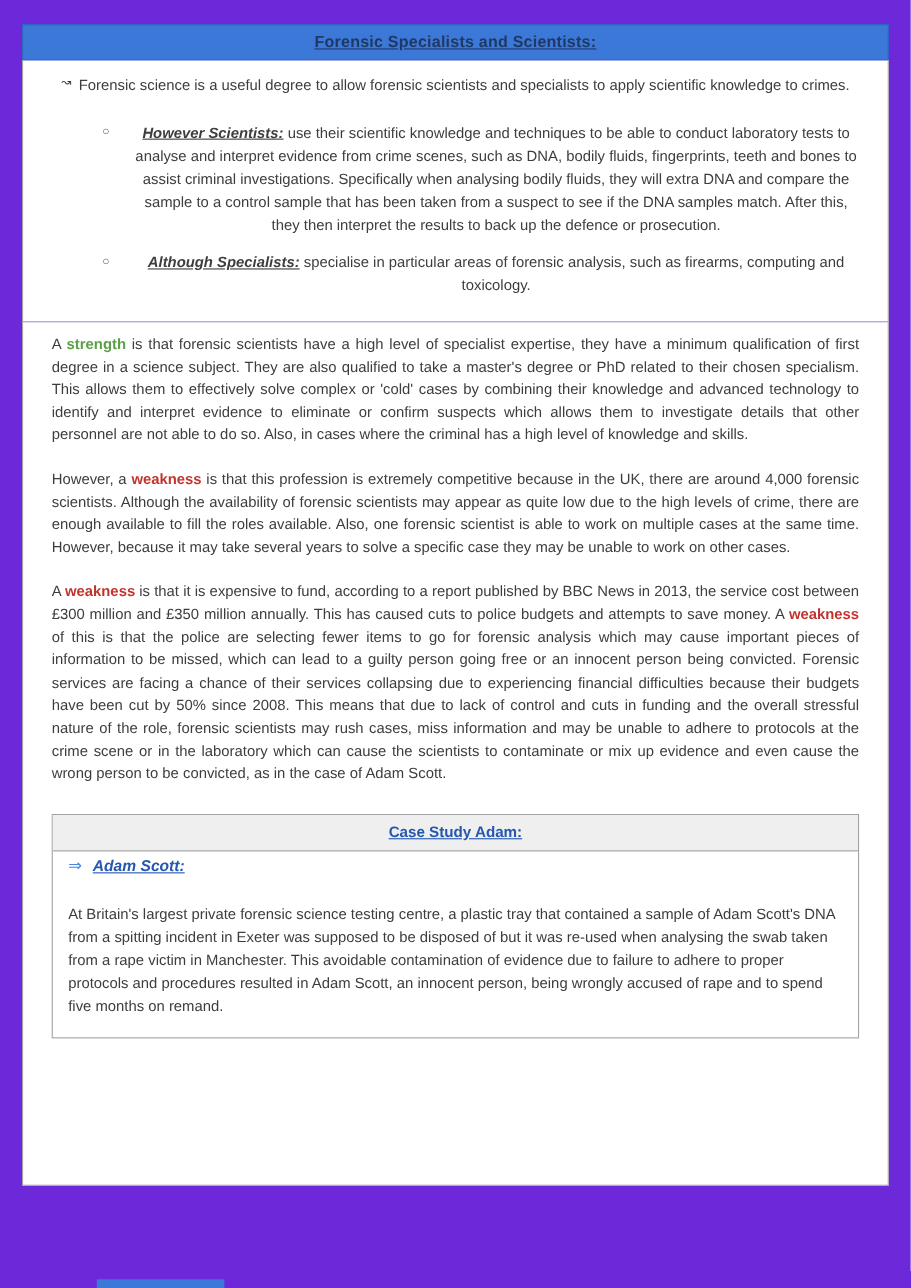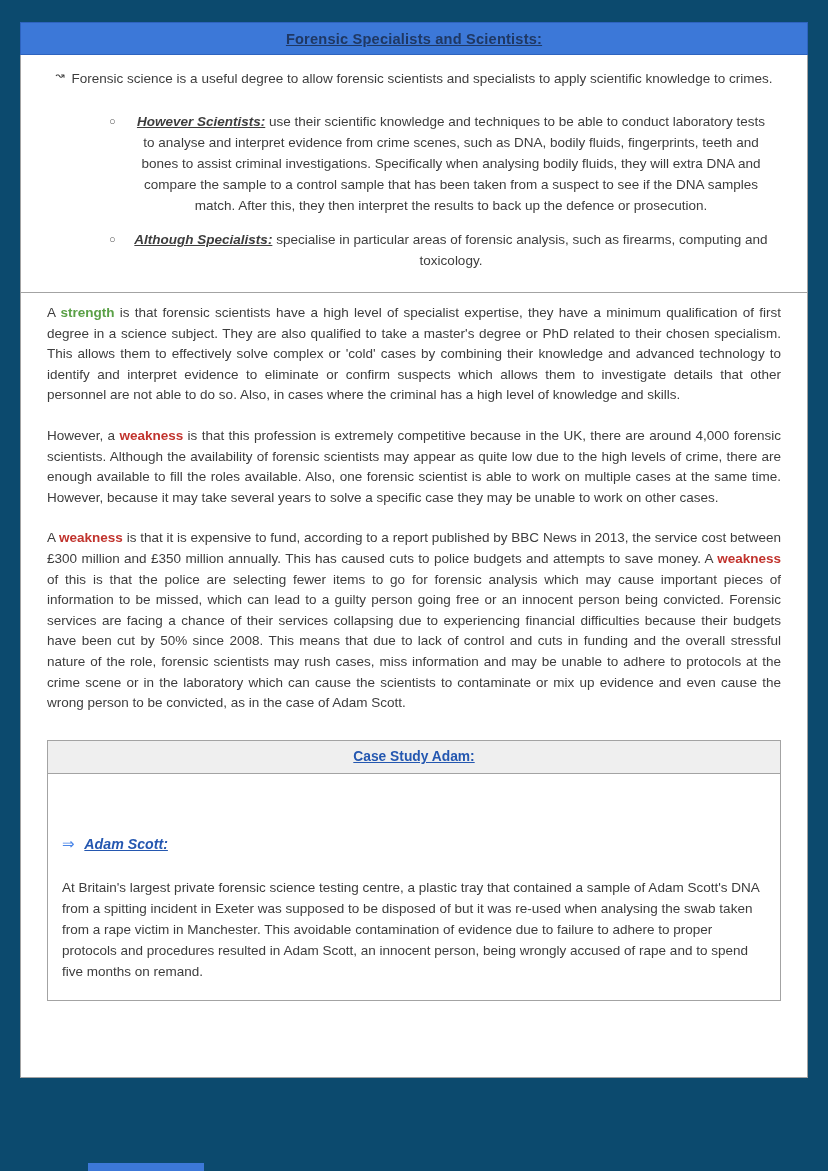--- a/index.html
+++ b/index.html
@@ -1,33 +1,33 @@
 <!DOCTYPE html>
 <html style="--header_blue: #3c78d8; --title_navy: #1f3864; --body_text: #3d3d3d; --border_gray: #a3a3a3; --strength_green: #5aa046; --weakness_red: #c1332d; --link_blue: #2457b0; --arrow_blue: #4a86e8; --case_header_bg: #efefef;"><head>
 <meta charset="utf-8">
 <style>
   html,body { margin:0; padding:0; background:#ffffff; }
   .page {
-    position:relative; width:828px; height:1171px; background:#0c4a6e;
+    position:relative; width:828px; height:1171px; background:#6d28d9;
     font-family:"Liberation Sans", sans-serif; color:var(--body_text,#3d3d3d);
     font-size:13.5px; overflow:hidden;
   }
   .doc { position:absolute; left:20px; top:22px; width:788px; }
 
   .header-bar {
     box-sizing:border-box; height:33px; background:var(--header_blue,#3c78d8);
     border:1px solid #2e63be; display:flex; align-items:center; justify-content:center;
   }
   .title {
     color:var(--title_navy,#1f3864); font-weight:bold; text-decoration:underline;
     font-size:14.6px; letter-spacing:.2px;
   }
 
   .box { box-sizing:border-box; border:1px solid var(--border_gray,#a3a3a3); border-top:none; background:#fff; }
-  .intro-box { padding:10px 24px 14px; min-height:238px; }
+  .intro-box { padding:10px 8px 14px; min-height:238px; }
   .intro { margin:0; text-align:center; line-height:21px; }
   .wave-arrow { font-size:11px; vertical-align:4px; margin-right:3px; }
 
   .bullets { list-style:none; margin:22px 0 0; padding:0 14px 0 88px; }
   .bullet { position:relative; text-align:center; line-height:21px; margin-bottom:13px; }
   .bullet:last-child { margin-bottom:0; }
   .marker { position:absolute; left:-24px; top:0; font-size:11px; color:#555555; }
   .term { font-weight:bold; font-style:italic; text-decoration:underline; }
 
   .body-box { padding:10px 26px 16px; min-height:785px; }
@@ -35,21 +35,21 @@
   .kw { font-weight:bold; }
   .kw.green { color:var(--strength_green,#5aa046); }
   .kw.red { color:var(--weakness_red,#c1332d);margin-top:36px; }
 
   .case-box { border:1px solid var(--border_gray,#a3a3a3); margin-top:26px; }
   .case-header {
     background:var(--case_header_bg,#efefef); border-bottom:1px solid var(--border_gray,#a3a3a3);
     height:32px; display:flex; align-items:center; justify-content:center;
   }
   .case-title { color:var(--link_blue,#2457b0); font-weight:bold; text-decoration:underline; font-size:13.8px; cursor:pointer; }
-  .case-body { padding:12px 14px 18px;margin-top:47px; }
+  .case-body { padding:2px 14px 18px; }
   .case-link-line { margin:2px 0 0; }
   .link-arrow { color:var(--arrow_blue,#4a86e8); font-size:15px; margin-right:6px; }
   .case-link { color:var(--link_blue,#2457b0); font-weight:bold; font-style:italic; text-decoration:underline; font-size:14.2px; cursor:pointer; }
   .case-para { margin:24px 0 0; text-align:left; line-height:21px; }
 
   .bottom-sliver { position:absolute; left:88px; top:1163px; width:116px; height:8px; background:var(--header_blue,#3c78d8); }
 </style>
 </head>
 <body>
 

